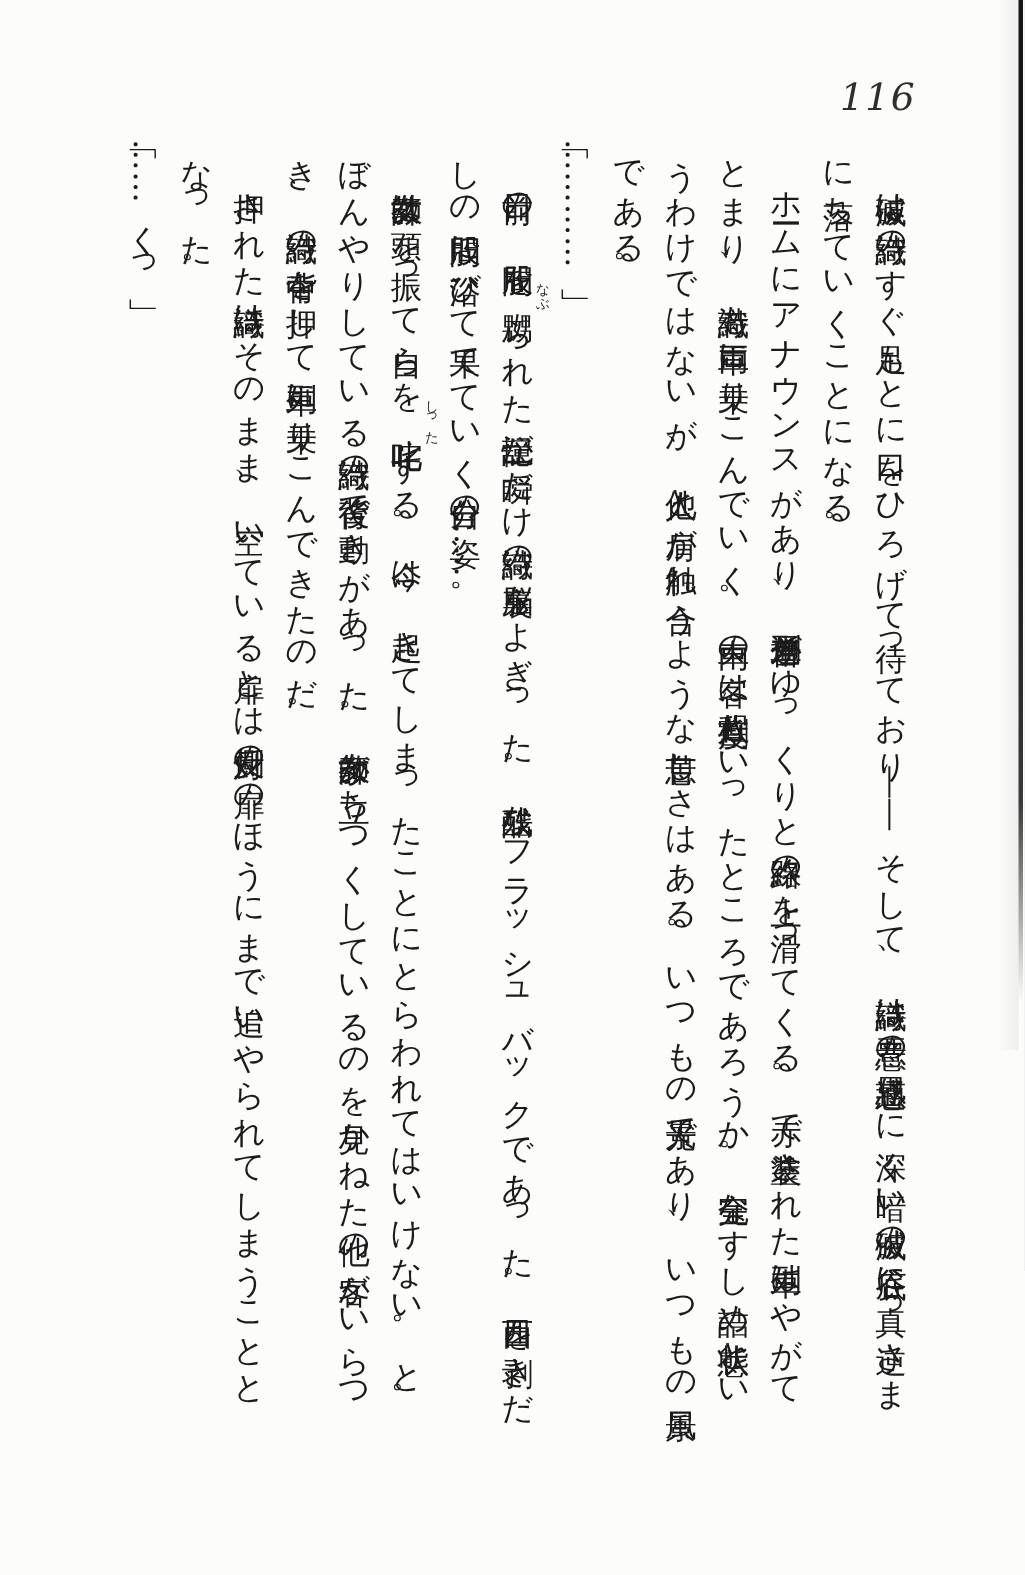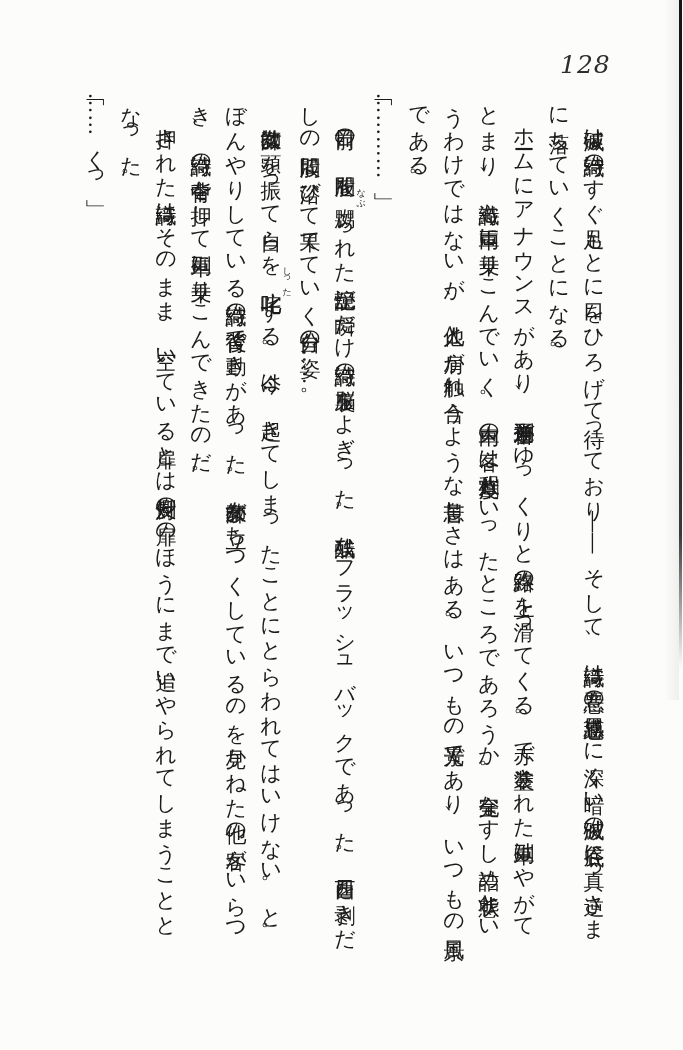--- a/index.html
+++ b/index.html
@@ -75,21 +75,21 @@
       rgba(120,120,120,0.10),
       rgba(120,120,120,0));
   }
 </style>
 </head>
 <body>
 
 <div class="page">
   <div class="edge-line"></div>
   <div class="gutter-shade"></div>
-  <div class="page-number">128</div>
+  <div class="page-number">116</div>
   <div class="text-block" lang="ja">
       <p class="para indent">破滅は詩織のすぐ足もとに口をひろげて待っており――そして、詩織は悪意の思惑通りに深く暗い破滅の谷底に真っ逆さまに落ちていくことになる。</p>
       <p class="para indent">ホームにアナウンスがあり、普通列車がゆっくりと線路の上を滑ってくる。赤で塗装された列車はやがてとまり、詩織も車両に乗りこんでいく。車内の客は八割程度といったところであろうか。完全なすし詰め状態というわけではないが、他人と肩が触れ合うような息苦しさはある。いつもの光景であり、いつもの風景である。</p>
       <p class="para">「…………」</p>
       <p class="para indent">前日の、股間を<ruby>嬲<rt>なぶ</rt></ruby>られた記憶が一瞬だけ詩織の脳裏をよぎった。残酷なフラッシュバックであった。西日を剥きだしの股間に浴びて果てていく自分の姿……。</p>
       <p class="para indent">女教師は頭を振って自らを<ruby>叱咤<rt>しった</rt></ruby>する。今は、起きてしまったことにとらわれてはいけない。と。ぼんやりしている詩織の背後で動きがあった。女教師が立ちつくしているのを見かねた他の客がいらつき、詩織の背中を押して列車に乗りこんできたのだ。</p>
       <p class="para indent">押された詩織はそのまま、空いている扉とは反対側の扉のほうにまで追いやられてしまうこととなった。</p>
       <p class="para">「……くっ」</p>
     </div>
 </div>

